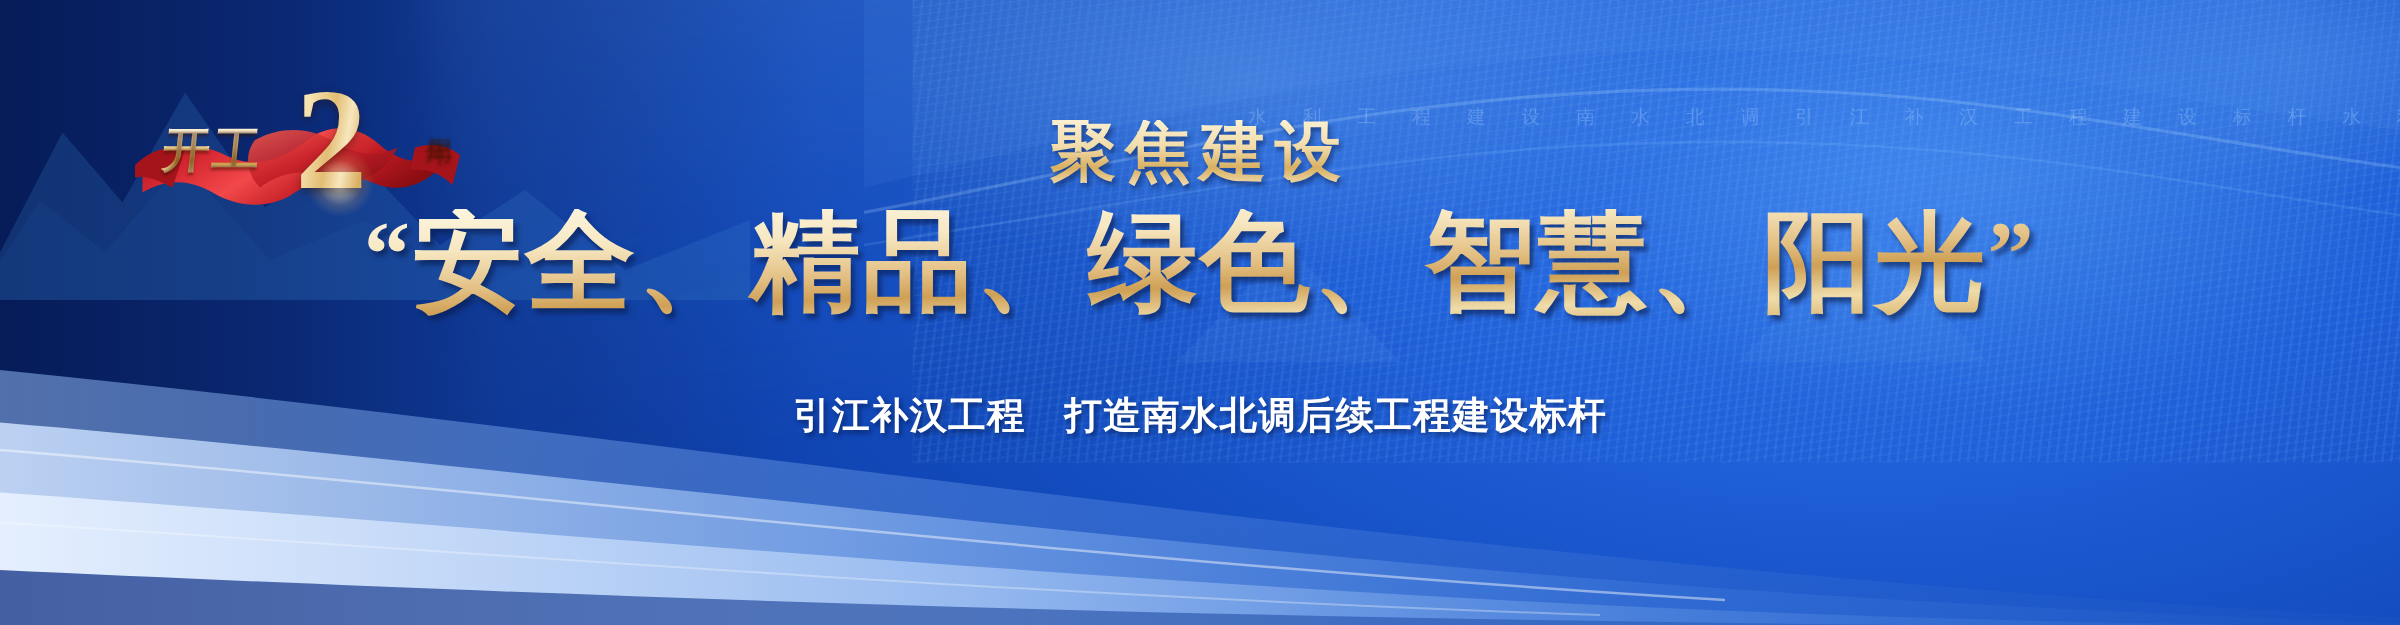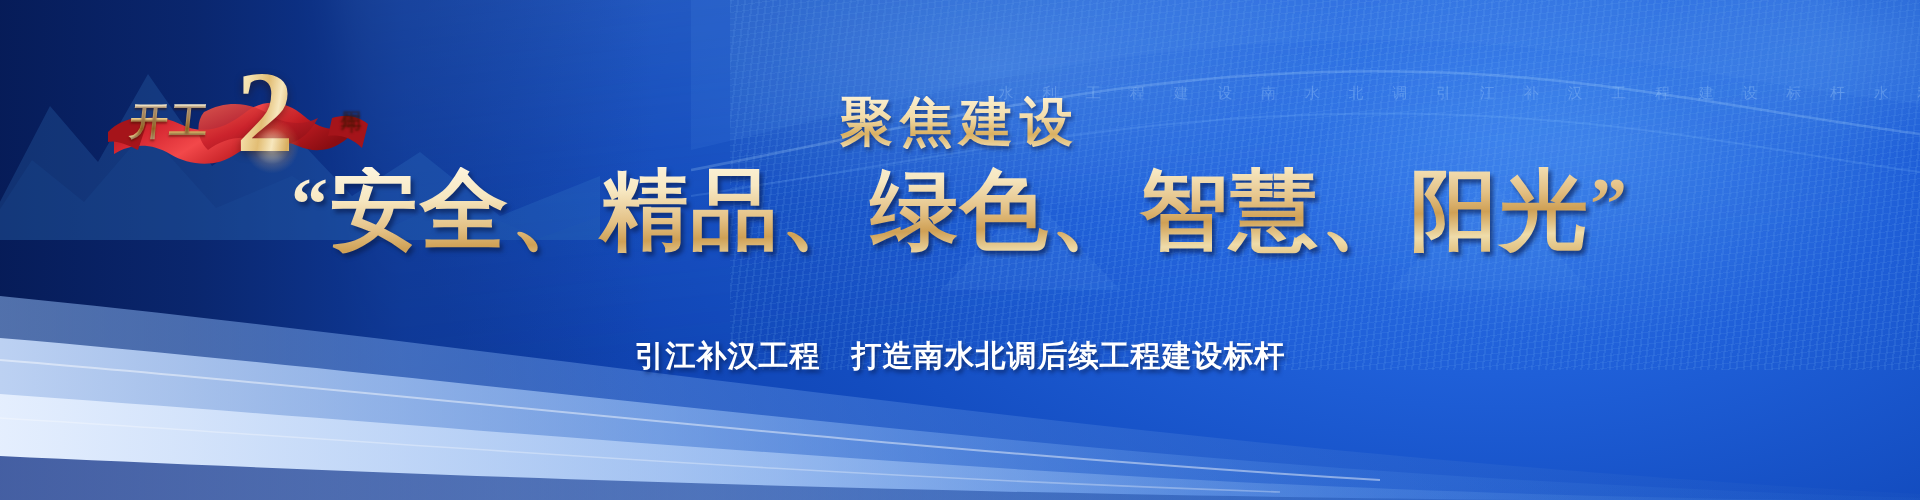--- a/index.html
+++ b/index.html
@@ -213,21 +213,20 @@
     position: absolute;
     left: 0; top: 312px;
     width: 100%;
     text-align: center;
     font-size: 30px;
     font-weight: 700;
     letter-spacing: 1px;
     color: #ffffff;
     text-shadow: 2px 3px 4px rgba(5,25,75,0.65);
     font-family: "Liberation Sans", "DejaVu Sans", sans-serif;
-    margin-top: 24px;
   }
 </style>
 </head>
 <body>
 
 <div class="banner">
 
   <div class="bg-base"></div>
 
   <div class="bg-sweep"></div>

